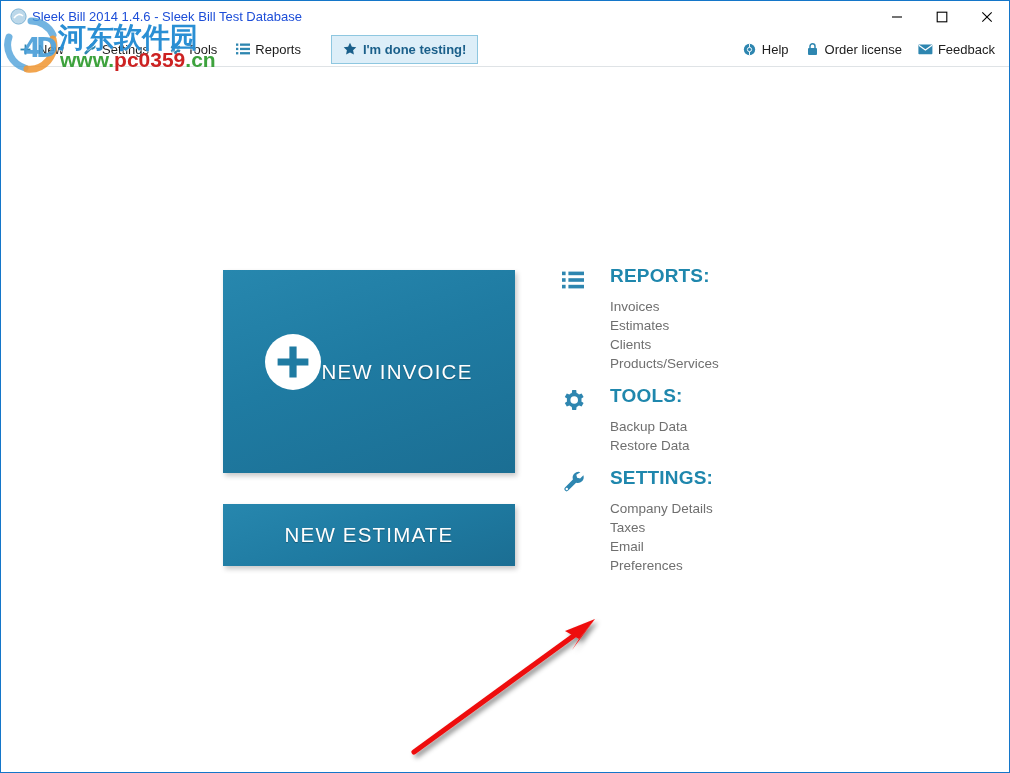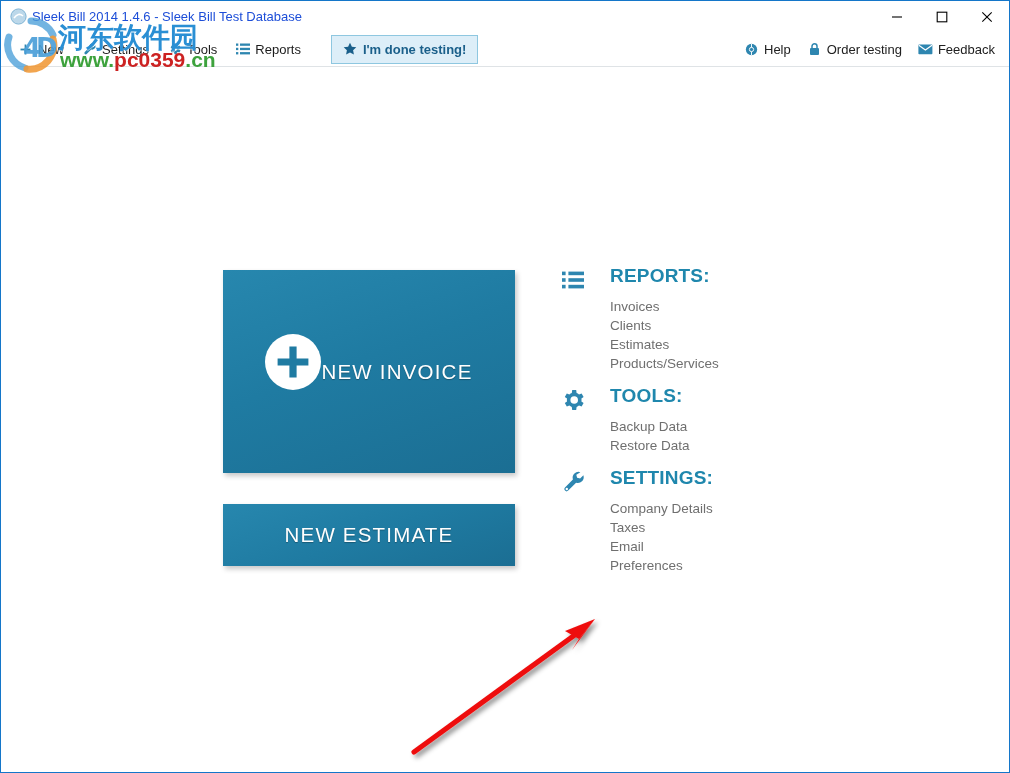--- a/index.html
+++ b/index.html
@@ -364,21 +364,21 @@
         <span>Help</span>
       </div>
 
       <div class="menu-item">
         <span class="mglyph">
           <svg width="11" height="14" viewBox="0 0 11 14">
             <path d="M3 6V4.2a2.5 2.5 0 0 1 5 0V6" fill="none" stroke="#2e86b0" stroke-width="1.5"></path>
             <rect x="1" y="6" width="9" height="7" rx="1" fill="#2e86b0"></rect>
           </svg>
         </span>
-        <span>Order testing</span>
+        <span>Order license</span>
       </div>
 
       <div class="menu-item">
         <span class="mglyph">
           <svg width="15" height="11" viewBox="0 0 15 11">
             <rect x="0.4" y="0.6" width="14" height="9.6" rx="0.8" fill="#2e86b0"></rect>
             <path d="M0.8 1.2 L7.4 6 L14 1.2" fill="none" stroke="#ffffff" stroke-width="1.2"></path>
           </svg>
         </span>
         <span>Feedback</span>
@@ -426,22 +426,22 @@
             <rect x="0" y="7.2" width="3.6" height="3.6" fill="#2e86b0"></rect>
             <rect x="6.4" y="7.2" width="15.6" height="3.6" fill="#2e86b0"></rect>
             <rect x="0" y="13.8" width="3.6" height="3.6" fill="#2e86b0"></rect>
             <rect x="6.4" y="13.8" width="15.6" height="3.6" fill="#2e86b0"></rect>
           </svg>
         </span>
         <span class="sec-title">REPORTS:</span>
       </div>
       <div class="sec-links">
         <a class="sec-link">Invoices</a>
+        <a class="sec-link">Estimates</a>
         <a class="sec-link">Clients</a>
-        <a class="sec-link">Estimates</a>
         <a class="sec-link">Products/Services</a>
       </div>
 
       <div class="gap-tools"></div>
 
       <div class="sec-head">
         <span class="sec-icon">
           <svg width="24" height="24" viewBox="0 0 24 24">
             <path fill="#2e86b0" d="M19.4 13.4a7.6 7.6 0 0 0 0-2.8l2.2-1.7-2-3.5-2.6 1a7.6 7.6 0 0 0-2.4-1.4L14.2 2h-4l-.4 3a7.6 7.6 0 0 0-2.4 1.4l-2.6-1-2 3.5 2.2 1.7a7.6 7.6 0 0 0 0 2.8l-2.2 1.7 2 3.5 2.6-1a7.6 7.6 0 0 0 2.4 1.4l.4 3h4l.4-3a7.6 7.6 0 0 0 2.4-1.4l2.6 1 2-3.5z"></path>
             <circle cx="12.2" cy="12" r="3.8" fill="#ffffff"></circle>

